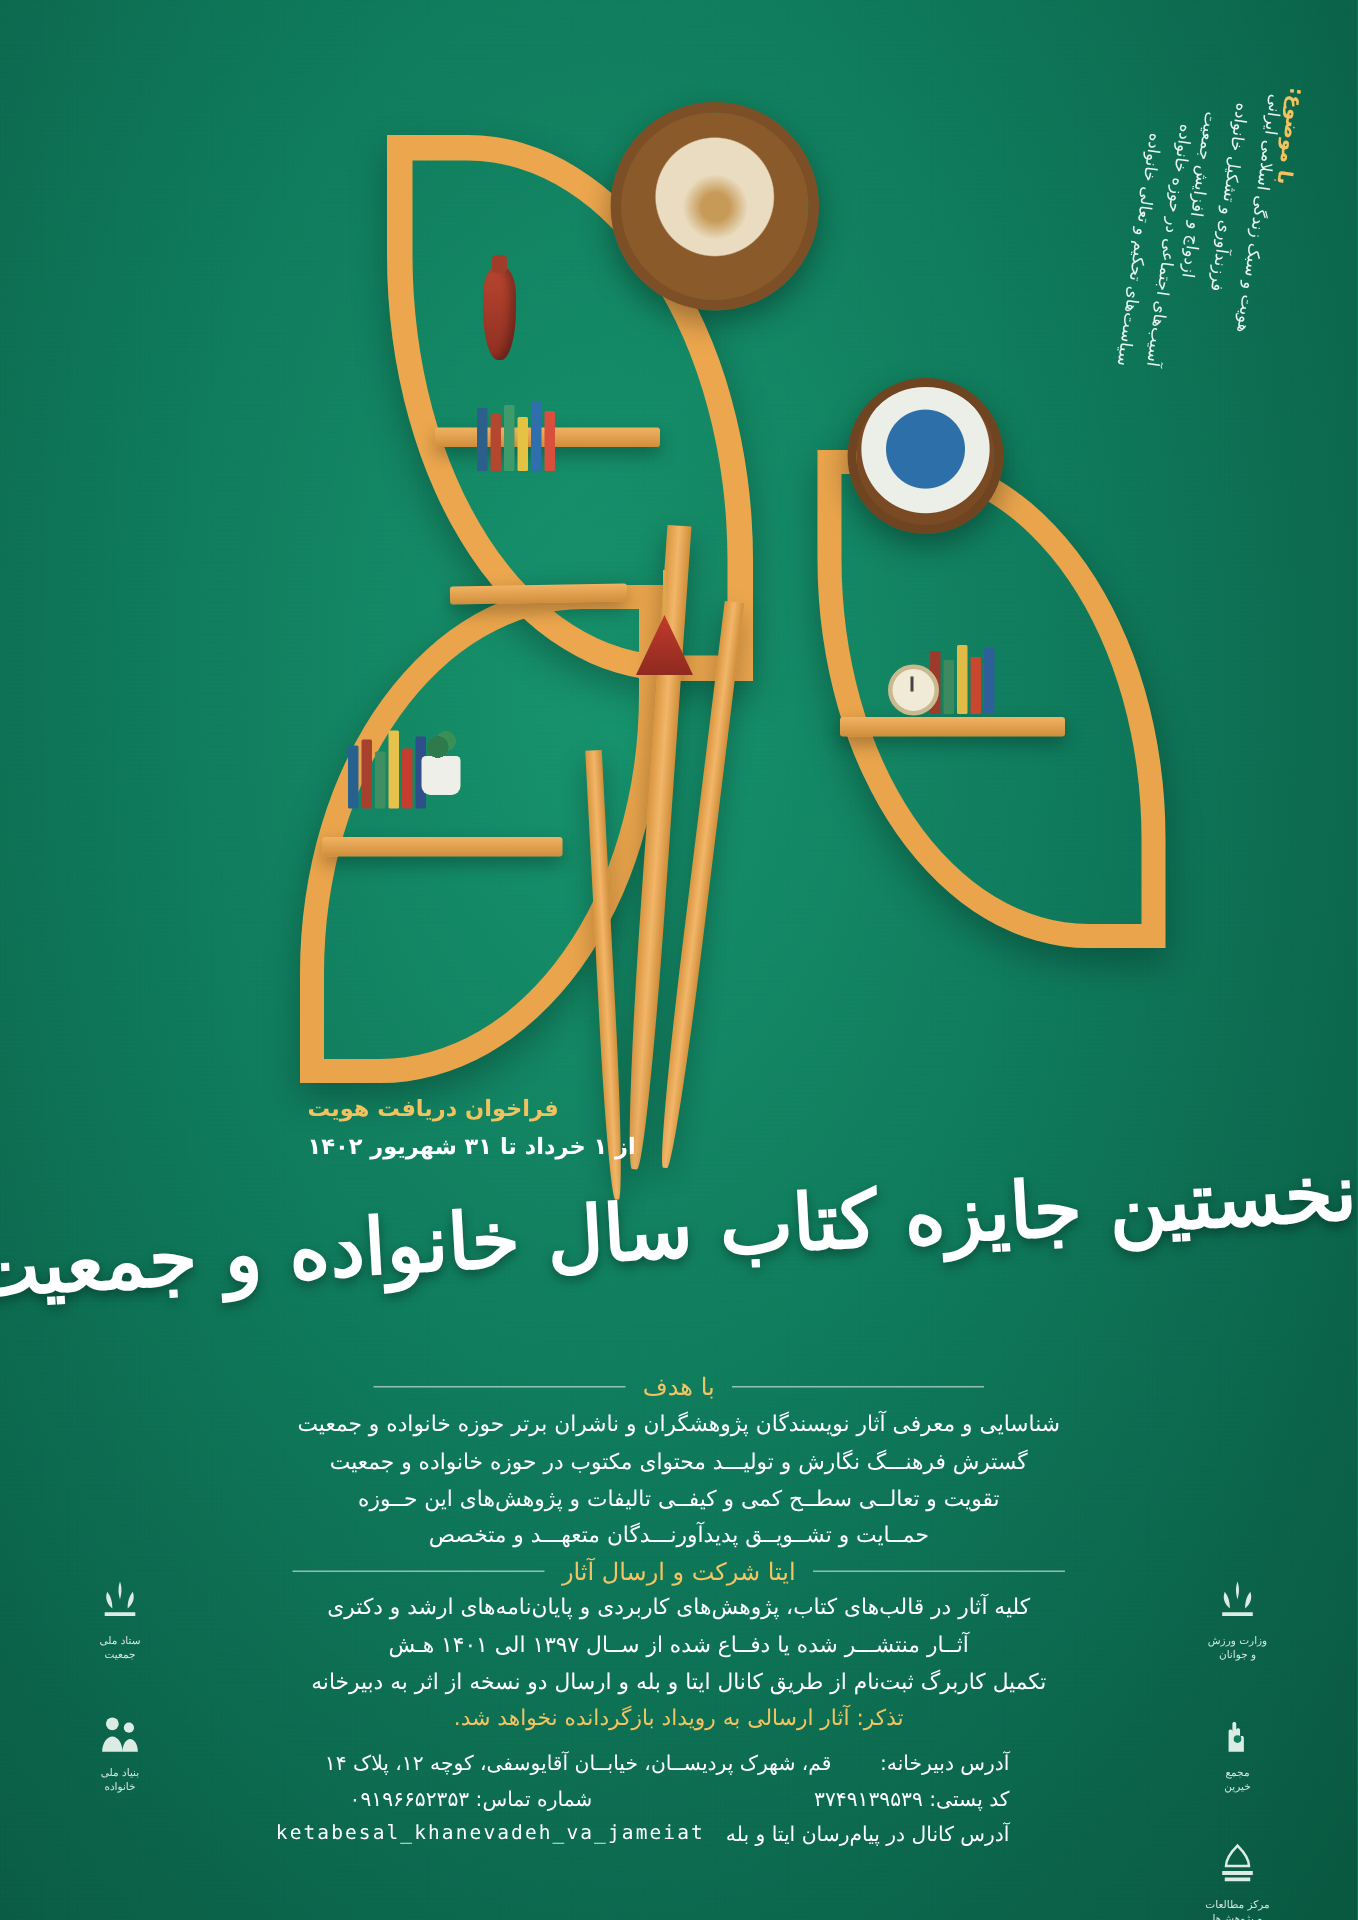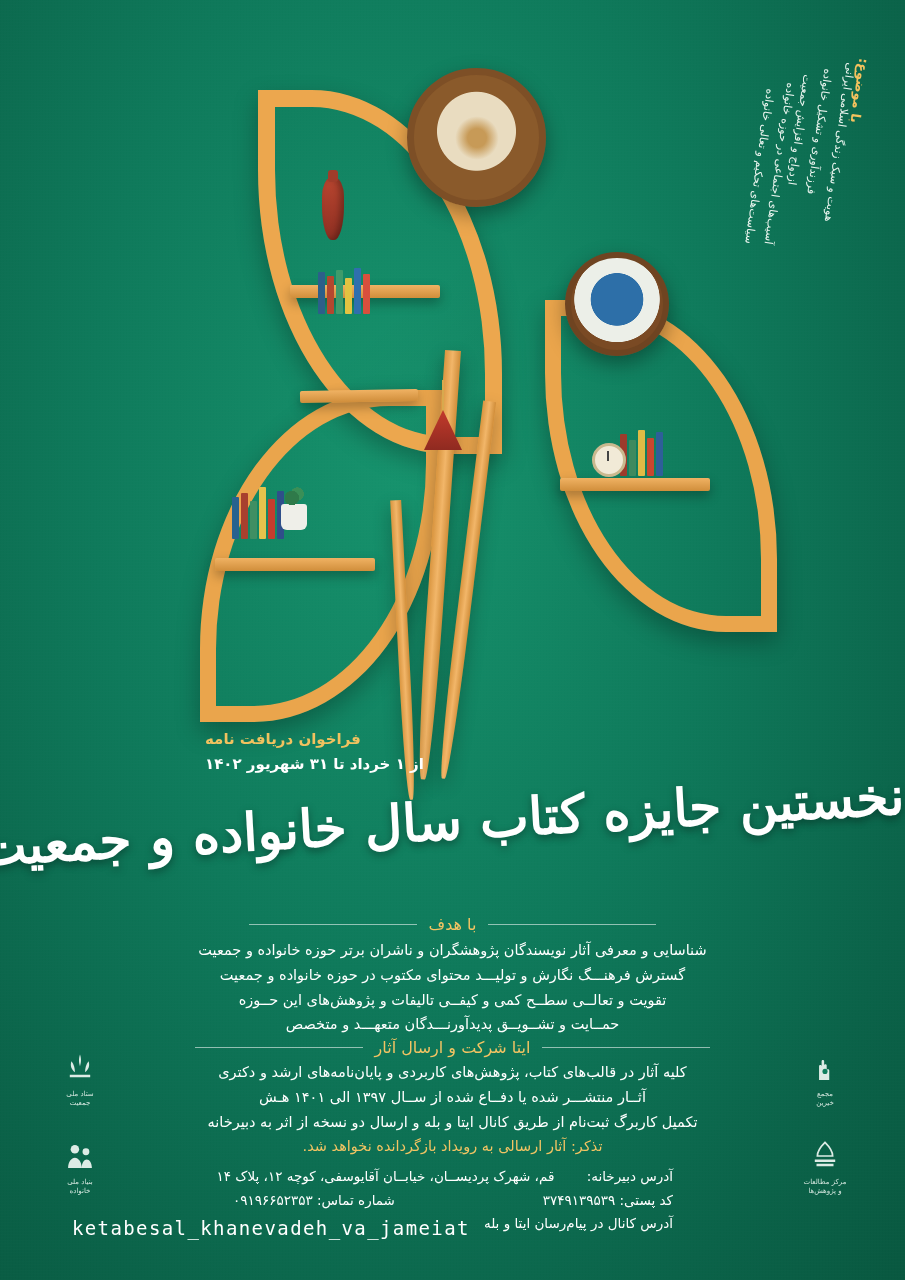--- a/index.html
+++ b/index.html
@@ -298,21 +298,21 @@
     display: flex;
     justify-content: space-between;
     gap: 14px;
     white-space: nowrap;
   }
   .contact .row.single { justify-content: flex-start; }
   .contact .chan {
     font-family: "DejaVu Sans Mono", monospace;
     direction: ltr;
     letter-spacing: 1.4px;
-    font-size: 19px;
+    font-size: 13px;
   }
 
   
   .logos-left, .logos-right {
     position: absolute; top: 1040px; width: 92px;
   }
   .logos-left { left: 34px; }
   .logos-right { right: 34px; }
   .logo {
     width: 92px; height: 78px;
@@ -395,21 +395,21 @@
     <div class="pendulum">
       <div class="str"></div>
       <div class="body"></div>
     </div>
     <div class="clock"></div>
     <div class="pot"></div>
   </div>
 
 
   <div class="callout">
-    <div class="c1">فراخوان دریافت نامه</div>
+    <div class="c1">فراخوان دریافت هویت</div>
     <div class="c2">از ۱ خرداد تا ۳۱ شهریور ۱۴۰۲</div>
   </div>
 
   <div class="maintitle">نخستین جایزه کتاب سال خانواده و جمعیت</div>
 
   <div class="sec secGoal">
     <div class="rule">
       <span class="line"></span>
       <span class="lbl">با هدف</span>
       <span class="line"></span>
@@ -472,20 +472,27 @@
         <path d="M6 34c0-7 4-12 8-12s8 5 8 12z M22 34c0-6 3-10 6-10s6 4 6 10z" fill="#e9f3ee"></path>
       </svg>
       <div class="cap">بنیاد ملی
 خانواده</div>
     </div>
   </div>
 
   <div class="logos-right">
     <div class="logo">
       <svg class="glyph" viewBox="0 0 40 40">
+        <path d="M20 4c2 6 1 10 0 14 -1-4-2-8 0-14z M10 12c3 4 4 8 4 13 -4-3-6-8-4-13z M30 12c-3 4-4 8-4 13 4-3 6-8 4-13z M8 28h24v3H8z" fill="#e9f3ee"></path>
+      </svg>
+      <div class="cap">وزارت ورزش
+و جوانان</div>
+    </div>
+    <div class="logo">
+      <svg class="glyph" viewBox="0 0 40 40">
         <path d="M13 34V18c0-2 3-2 3 0v-6c0-2 3-2 3 0v5c0-2 3-2 3 0v6c0-2 3-2 3 0v11z" fill="#e9f3ee"></path>
         <circle cx="20" cy="24" r="3" fill="#11805f"></circle>
       </svg>
       <div class="cap">مجمع
 خیرین</div>
     </div>
     <div class="logo">
       <svg class="glyph" viewBox="0 0 40 40">
         <path d="M20 4c6 6 9 11 9 16H11c0-5 3-10 9-16z" fill="none" stroke="#e9f3ee" stroke-width="2"></path>
         <path d="M8 24h24v3H8z M10 29h20v3H10z" fill="#e9f3ee"></path>

